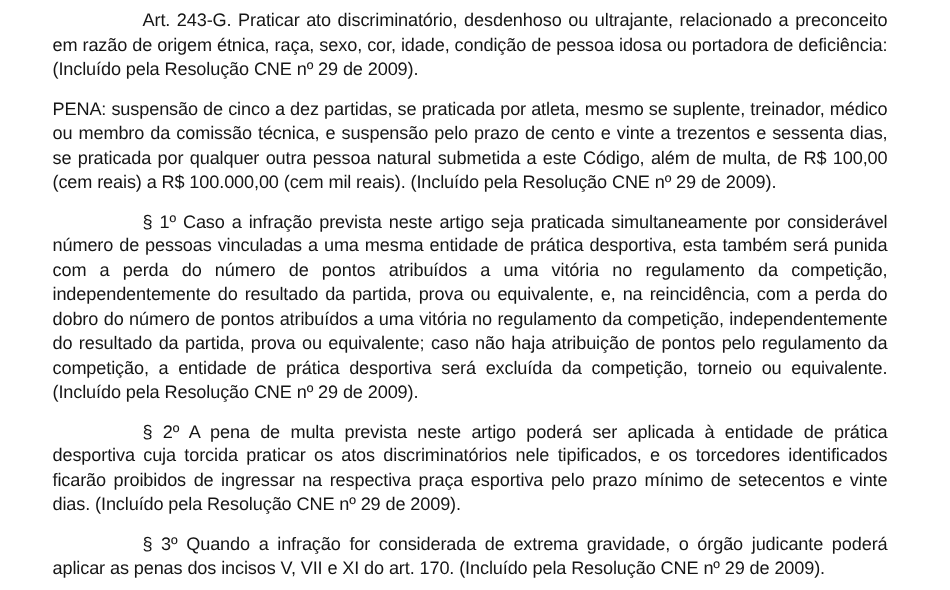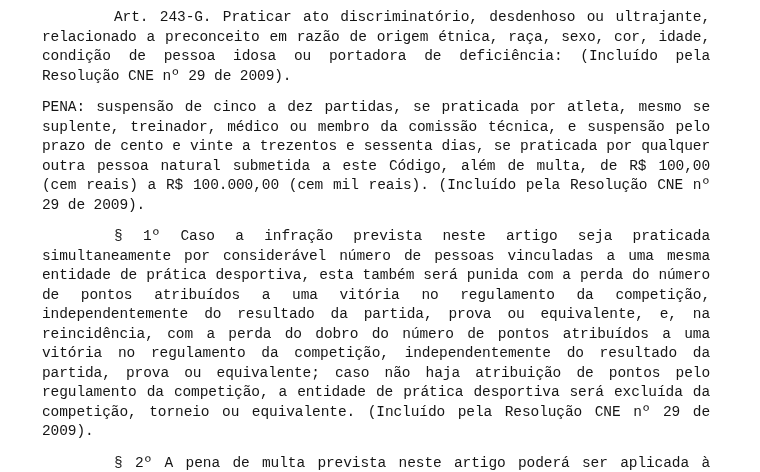--- a/index.html
+++ b/index.html
@@ -18,34 +18,34 @@
     font-family: "Liberation Sans", "DejaVu Sans", sans-serif;
     font-size: 14.5px;
     line-height: 19.5px;
     color: #151515;
     text-align: justify;
     letter-spacing: -0.1px;
   }
   .page p {
     margin: 0 10px 12px 0;
     padding: 0;
-    font-family: Liberation Mono, monospace;
   }
   .page p.indent {
     text-indent: 72px;
   }
   .page p.no-indent {
     text-indent: 0;
   }
 </style>
 </head>
 <body>
 
 <div class="page">
   <p class="indent">Art. 243-G. Praticar ato discriminatório, desdenhoso ou ultrajante, relacionado a preconceito em razão de origem étnica, raça, sexo, cor, idade, condição de pessoa idosa ou portadora de deficiência: (Incluído pela Resolução CNE nº 29 de 2009).</p>
 
   <p class="no-indent">PENA: suspensão de cinco a dez partidas, se praticada por atleta, mesmo se suplente, treinador, médico ou membro da comissão técnica, e suspensão pelo prazo de cento e vinte a trezentos e sessenta dias, se praticada por qualquer outra pessoa natural submetida a este Código, além de multa, de R$ 100,00 (cem reais) a R$ 100.000,00 (cem mil reais). (Incluído pela Resolução CNE nº 29 de 2009).</p>
 
   <p class="indent">§ 1º Caso a infração prevista neste artigo seja praticada simultaneamente por considerável número de pessoas vinculadas a uma mesma entidade de prática desportiva, esta também será punida com a perda do número de pontos atribuídos a uma vitória no regulamento da competição, independentemente do resultado da partida, prova ou equivalente, e, na reincidência, com a perda do dobro do número de pontos atribuídos a uma vitória no regulamento da competição, independentemente do resultado da partida, prova ou equivalente; caso não haja atribuição de pontos pelo regulamento da competição, a entidade de prática desportiva será excluída da competição, torneio ou equivalente. (Incluído pela Resolução CNE nº 29 de 2009).</p>
 
   <p class="indent">§ 2º A pena de multa prevista neste artigo poderá ser aplicada à entidade de prática desportiva cuja torcida praticar os atos discriminatórios nele tipificados, e os torcedores identificados ficarão proibidos de ingressar na respectiva praça esportiva pelo prazo mínimo de setecentos e vinte dias. (Incluído pela Resolução CNE nº 29 de 2009).</p>
 
+  <p class="indent">§ 3º Quando a infração for considerada de extrema gravidade, o órgão judicante poderá aplicar as penas dos incisos V, VII e XI do art. 170. (Incluído pela Resolução CNE nº 29 de 2009).</p>
 </div>
 
 </body></html>

